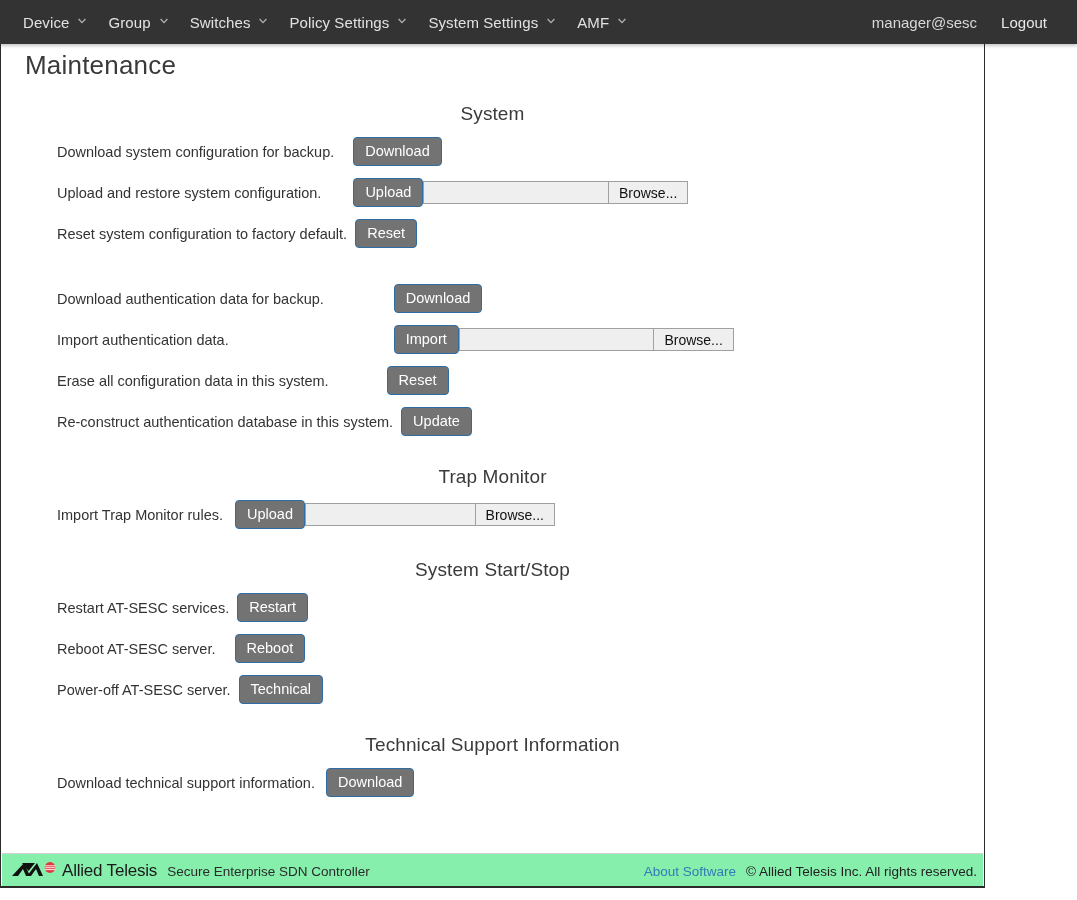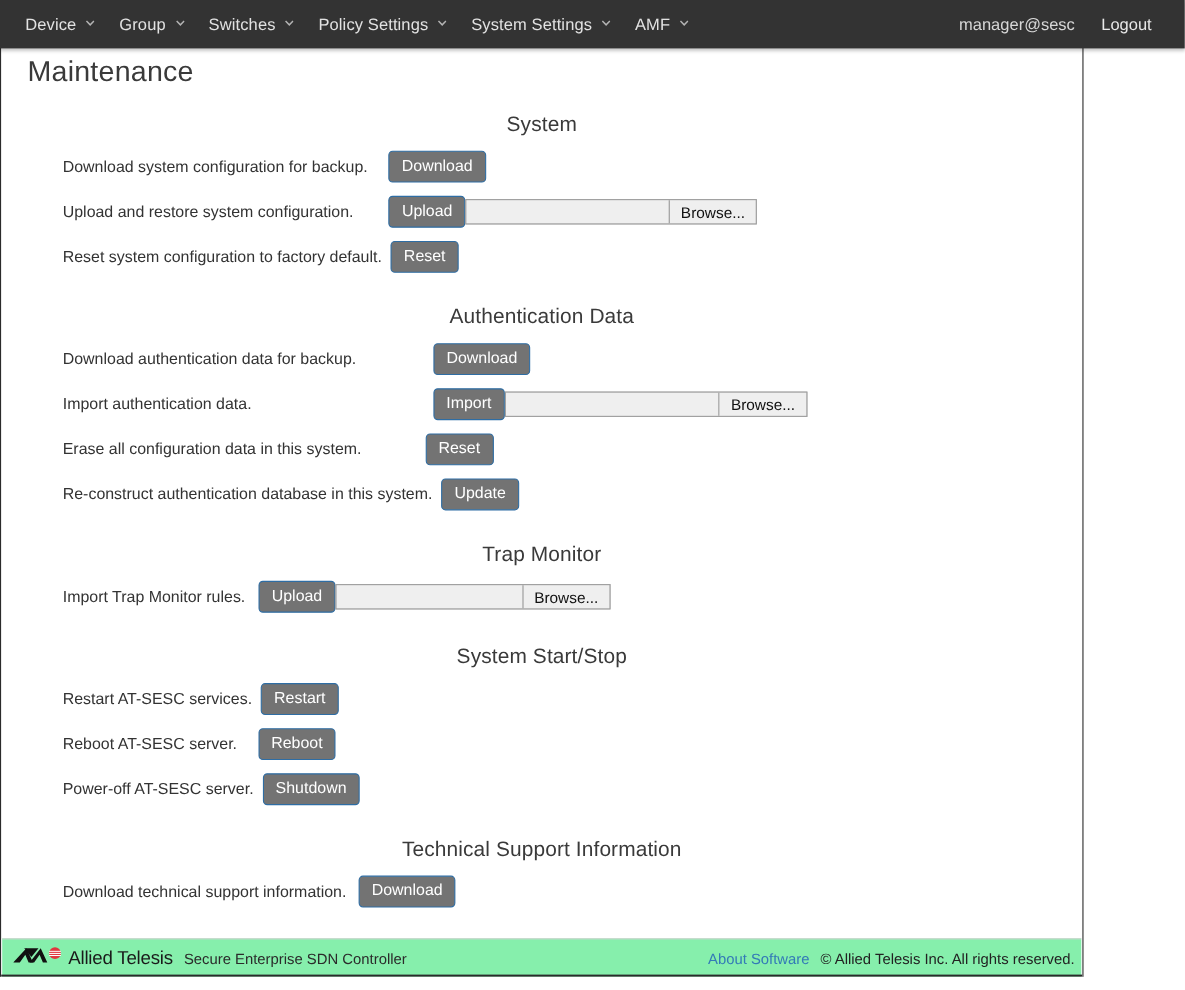--- a/index.html
+++ b/index.html
@@ -295,21 +295,20 @@
               <div class="file-browse">Browse...</div>
             </div>
           </div>
           <div class="row">
             <span class="row-label">Reset system configuration to factory default.</span>
             <span class="row-spacer" style="display: inline-block; width: 8px;"></span>
             <button class="btn">Reset</button>
           </div>
         </div>
         <div class="section">
-          <h2 class="section-title">Authentication Data</h2>
           <div class="row">
             <span class="row-label">Download authentication data for backup.</span>
             <span class="row-spacer" style="display: inline-block; width: 70px;"></span>
             <button class="btn">Download</button>
           </div>
           <div class="row">
             <span class="row-label">Import authentication data.</span>
             <span class="row-spacer" style="display: inline-block; width: 165px;"></span>
             <button class="btn">Import</button>
             <div class="file-input" style="width: 275px; margin-left: 0px;">
@@ -348,21 +347,21 @@
             <button class="btn">Restart</button>
           </div>
           <div class="row">
             <span class="row-label">Reboot AT-SESC server.</span>
             <span class="row-spacer" style="display: inline-block; width: 19px;"></span>
             <button class="btn">Reboot</button>
           </div>
           <div class="row">
             <span class="row-label">Power-off AT-SESC server.</span>
             <span class="row-spacer" style="display: inline-block; width: 8px;"></span>
-            <button class="btn">Shutdown</button>
+            <button class="btn">Technical</button>
           </div>
         </div>
         <div class="section">
           <h2 class="section-title">Technical Support Information</h2>
           <div class="row">
             <span class="row-label">Download technical support information.</span>
             <span class="row-spacer" style="display: inline-block; width: 11px;"></span>
             <button class="btn">Download</button>
           </div>
         </div>

